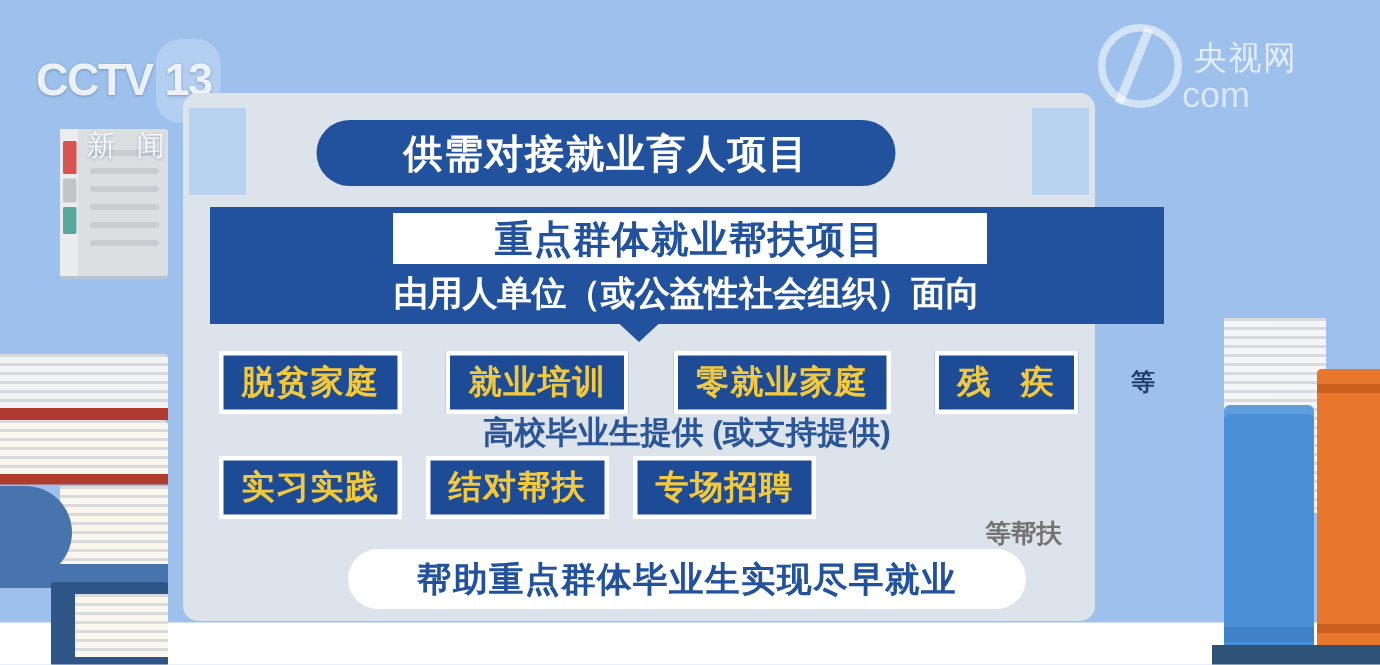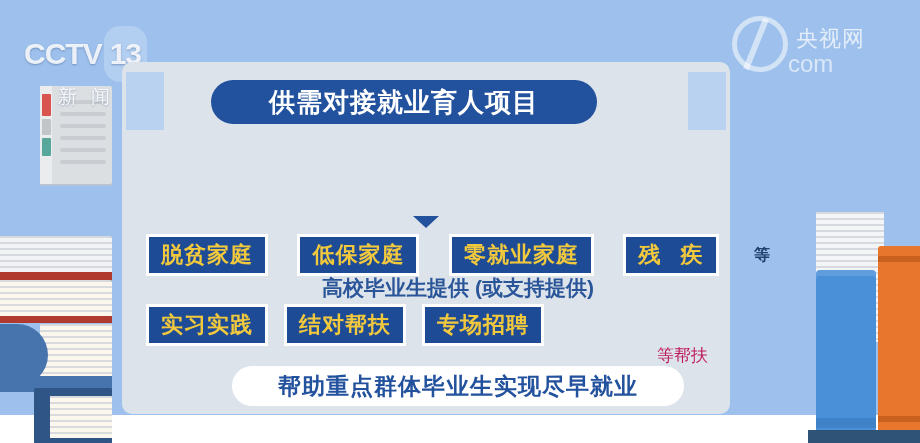--- a/index.html
+++ b/index.html
@@ -95,21 +95,21 @@
   .tagrow-1{left:24px;top:172px;width:624px;justify-content:space-between;gap:16px;}
   .tagrow-2{left:24px;top:242px;width:624px;justify-content:flex-start;gap:16px;}
   .tag{background:#1e4b96;border:3px solid #ffffff;color:#f2c93c;font-size:22px;font-weight:bold;
     padding:3px 12px;letter-spacing:1px;white-space:nowrap;}
   .tag-wide{letter-spacing:7px;padding-right:6px;}
   .suffix{font-size:16px;font-weight:bold;color:#23416e;margin-left:6px;}
 
   .midline{position:absolute;left:0;top:212px;width:672px;text-align:center;}
   .midline span{font-size:21px;font-weight:bold;color:#2a5699;}
 
-  .suffix2{position:absolute;right:22px;top:282px;font-size:17px;font-weight:normal;color:#be185d;}
+  .suffix2{position:absolute;right:22px;top:282px;font-size:17px;font-weight:bold;color:#737373;}
 
   
   .bottom-pill{position:absolute;left:110px;top:304px;width:452px;height:40px;background:#ffffff;
     border-radius:20px;display:flex;align-items:center;justify-content:center;}
   .bottom-pill span{color:#22519d;font-size:23px;font-weight:bold;letter-spacing:1px;}
 </style>
 </head>
 <body>
 
 <div class="screen">
@@ -183,25 +183,37 @@
 
   <div class="card">
 
     <div class="title-pill">
       <span>供需对接就业育人项目</span>
     </div>
 
     <div class="tri-l-bg"></div>
     <div class="tri-r-bg"></div>
 
+    <div class="panel">
+      <div class="tri tri-l"></div>
+      <div class="tri tri-r"></div>
+      <div class="panel-inner">
+        <div class="panel-title">
+          <span>重点群体就业帮扶项目</span>
+        </div>
+        <div class="panel-sub">
+          <span>由用人单位（或公益性社会组织）面向</span>
+        </div>
+      </div>
+    </div>
     <div class="notch"></div>
 
     <div class="tagrow tagrow-1">
       <div class="tag">脱贫家庭</div>
-      <div class="tag">低保家庭</div>
+      <div class="tag">就业培训</div>
       <div class="tag">零就业家庭</div>
       <div class="tag tag-wide">残 疾</div>
       <div class="suffix">等</div>
     </div>
 
     <div class="midline">
       <span>高校毕业生提供 (或支持提供)</span>
     </div>
 
     <div class="tagrow tagrow-2">

